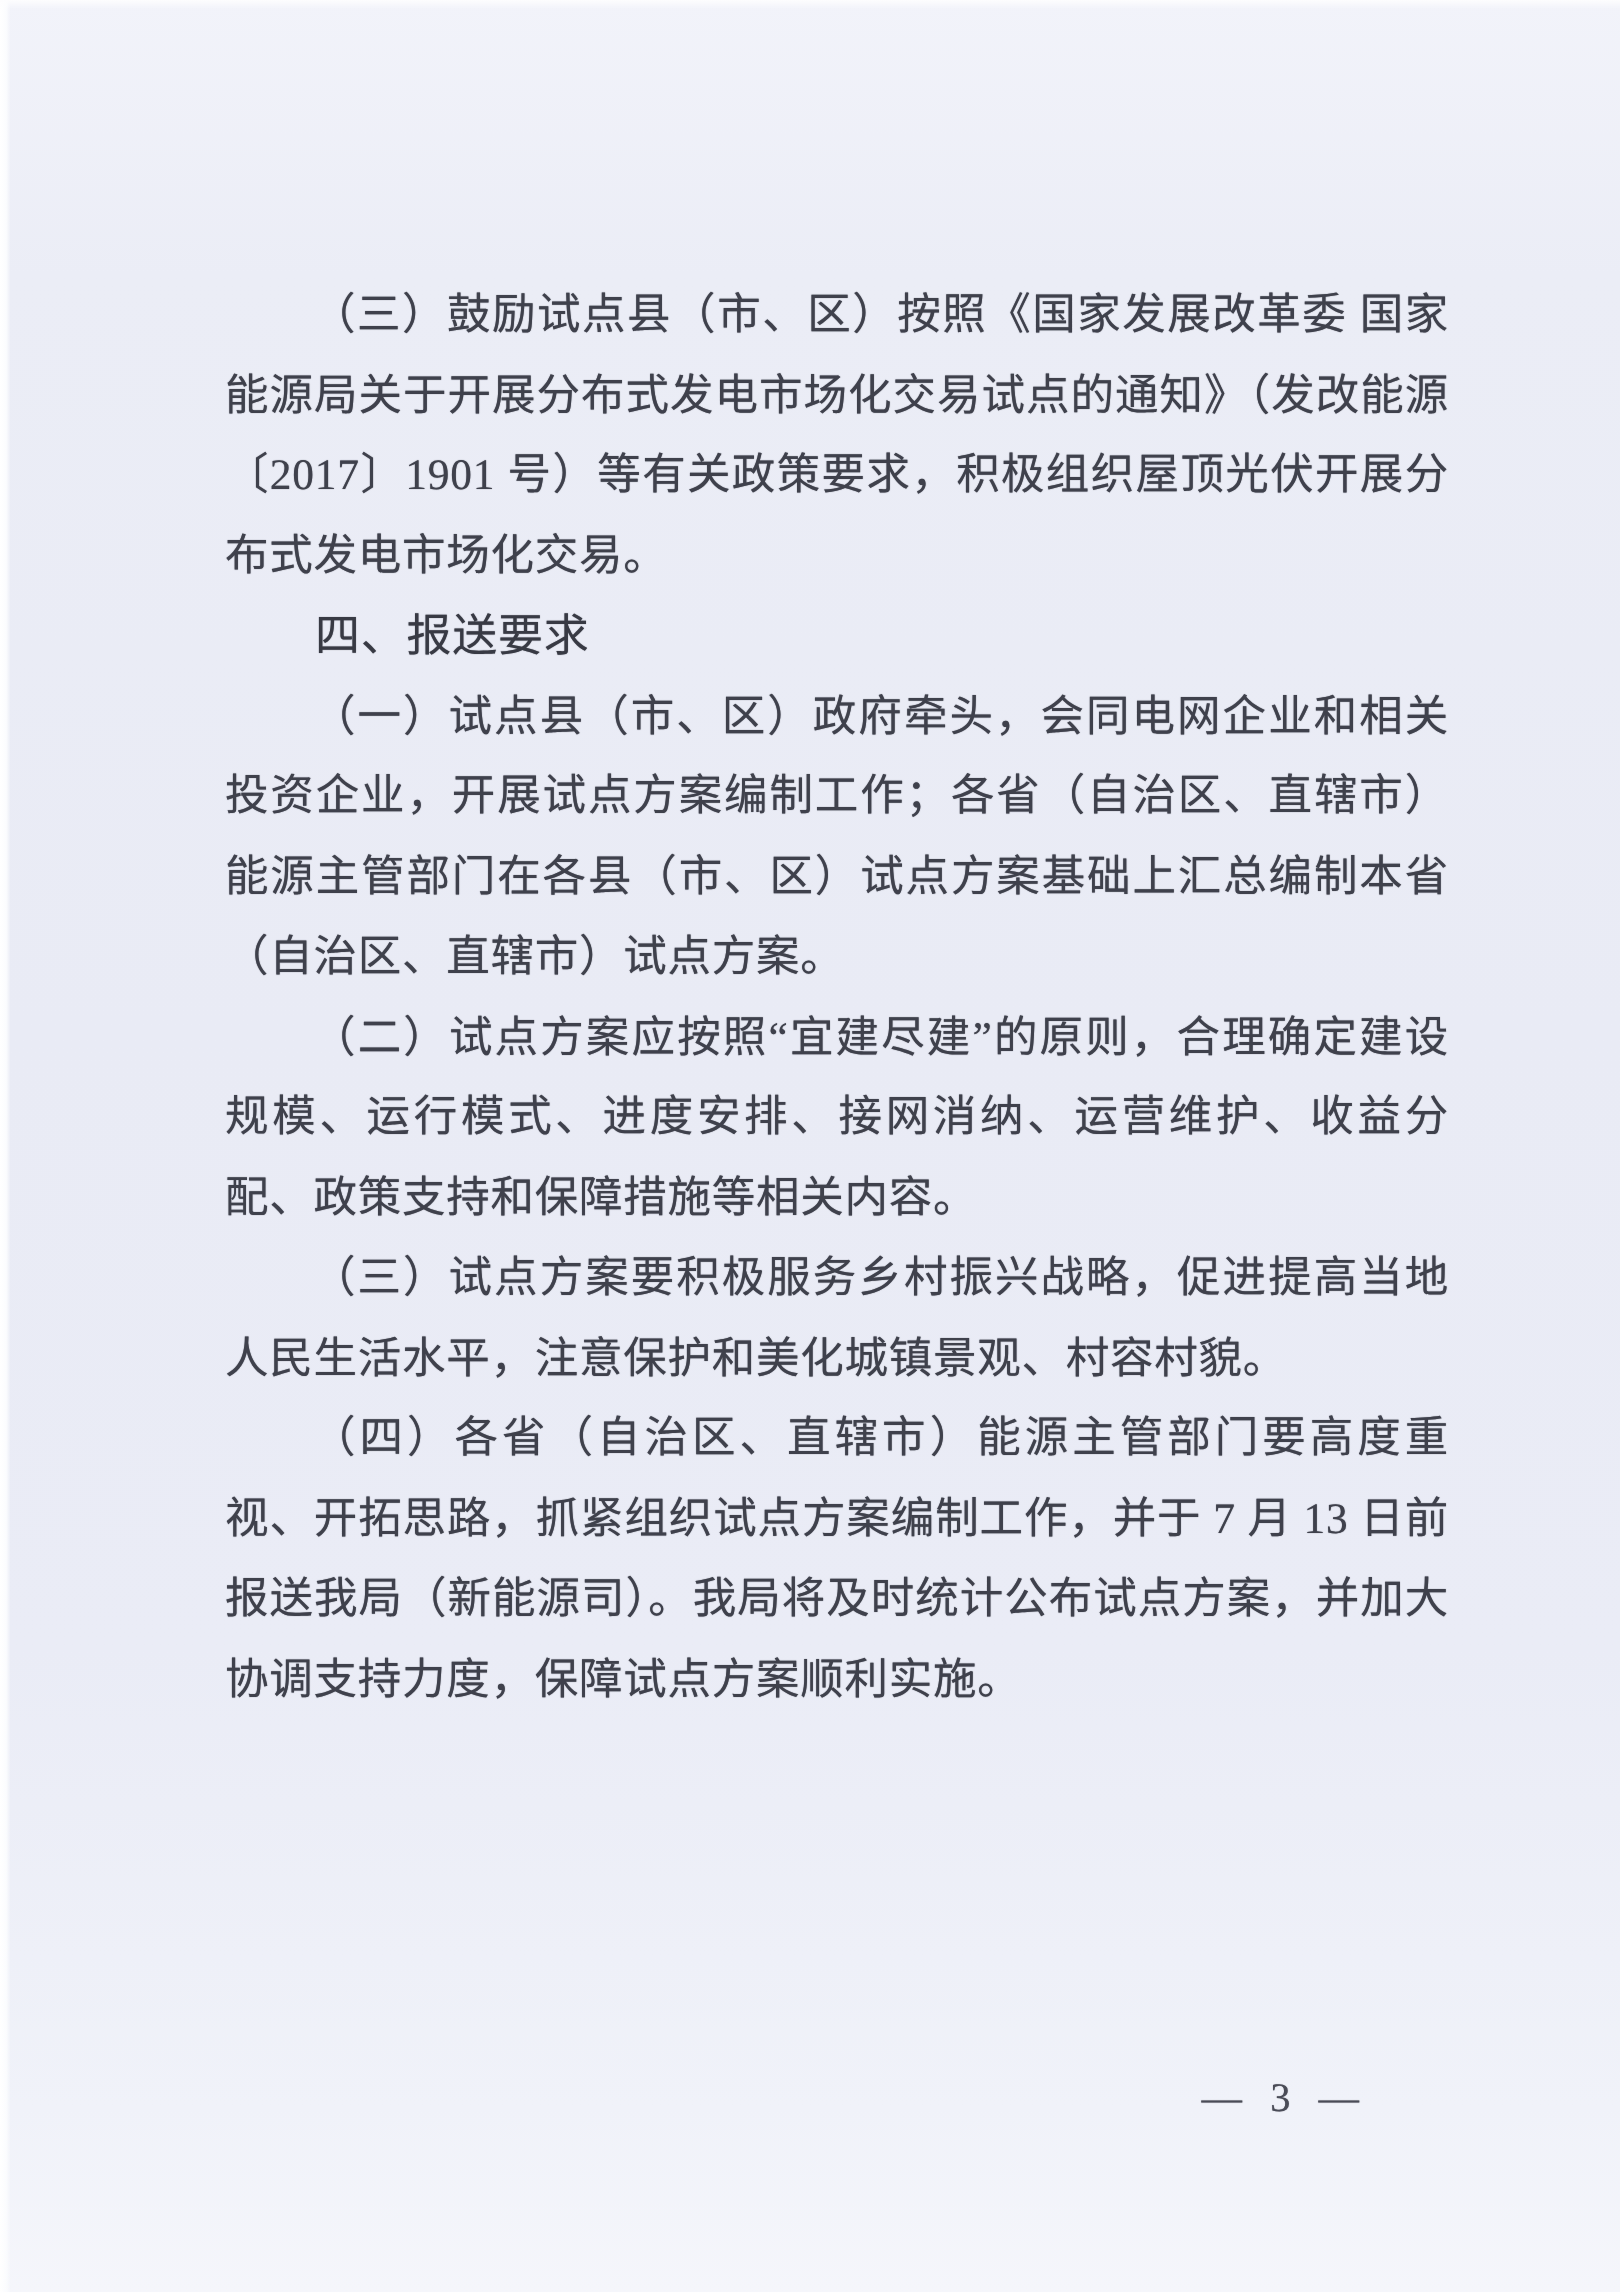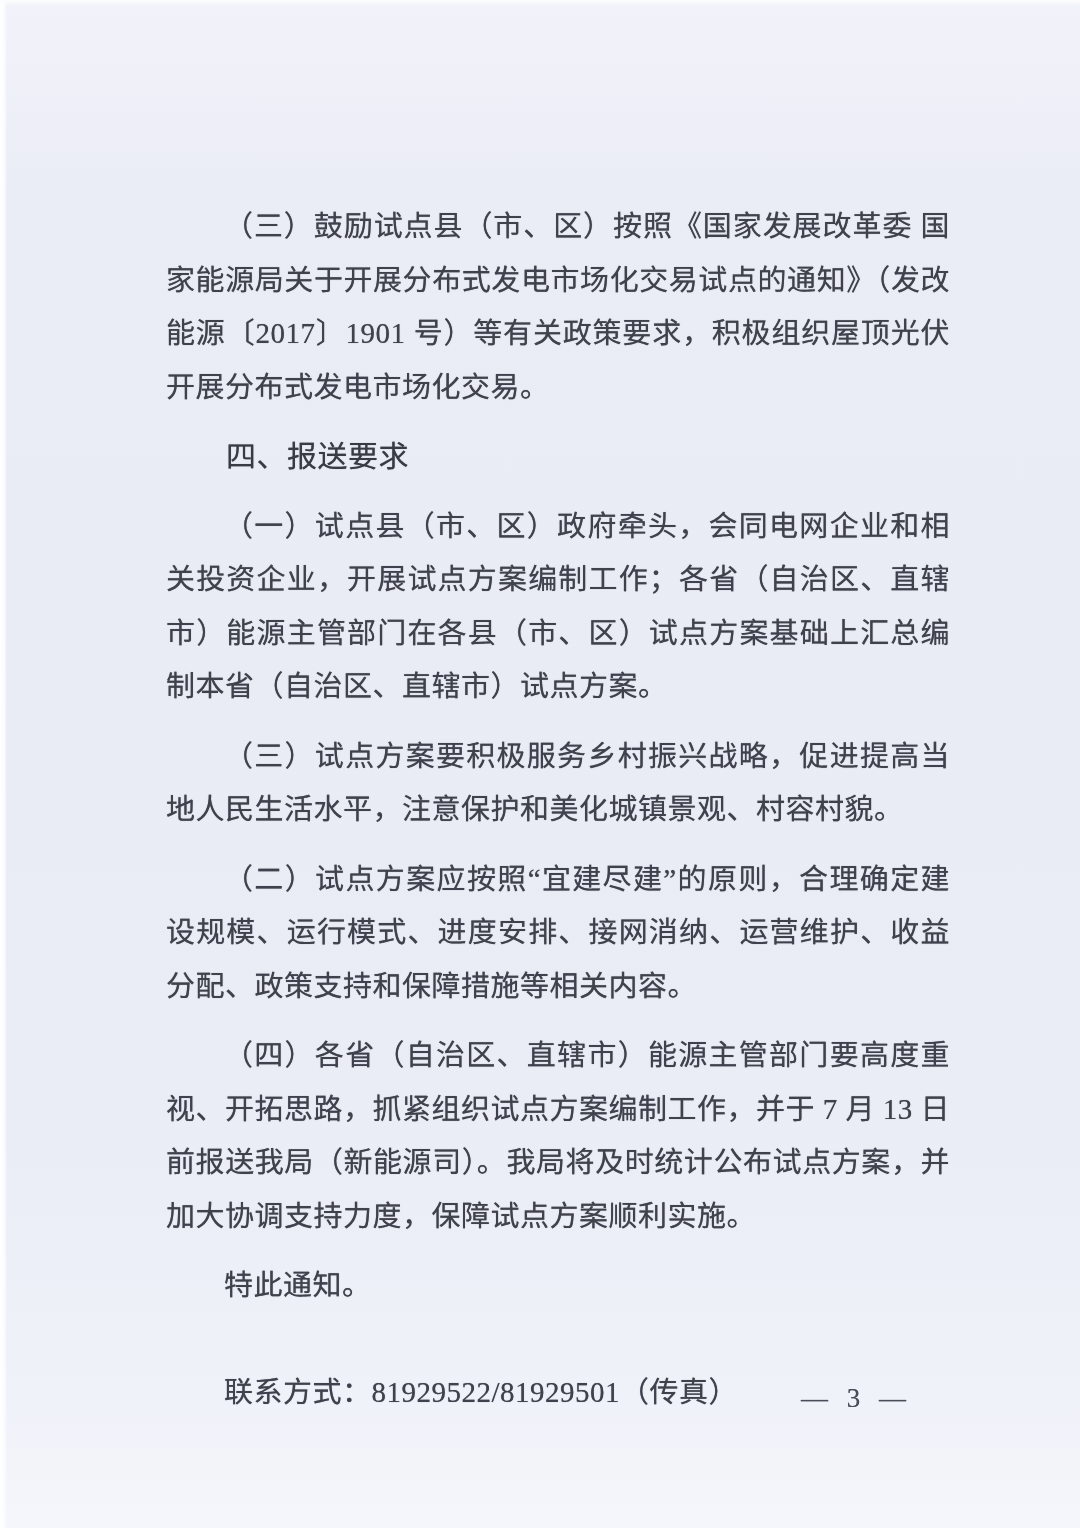--- a/index.html
+++ b/index.html
@@ -36,21 +36,21 @@
     width: 100%; height: 6px;
     background: linear-gradient(180deg, #fdfdfe 0%, rgba(255,255,255,0) 100%);
   }
   .content {
     position: absolute;
     left: 150px;
     top: 184px;
     width: 816px;
   }
   .content p, .content h2 {
-    margin: 16px;
+    margin: 0;
     padding: 0;
     font-size: 29px;
     line-height: 53.5px;
     text-indent: 2em;
     text-align: justify;
     letter-spacing: 0.5px;
     font-weight: normal;
     
     text-shadow: 0 0 0.7px rgba(63, 65, 76, 0.75);
   }
@@ -80,27 +80,25 @@
   <div class="scan-edge-left"></div>
   <div class="scan-edge-top"></div>
 
   <div class="content">
     <p>（三）鼓励试点县（市、区）按照《国家发展改革委 国家能源局关于开展分布式发电市场化交易试点的通知》（发改能源〔2017〕1901 号）等有关政策要求，积极组织屋顶光伏开展分布式发电市场化交易。</p>
 
     <h2 class="section-heading">四、报送要求</h2>
 
     <p>（一）试点县（市、区）政府牵头，会同电网企业和相关投资企业，开展试点方案编制工作；各省（自治区、直辖市）能源主管部门在各县（市、区）试点方案基础上汇总编制本省（自治区、直辖市）试点方案。</p>
 
+    <p>（二）试点方案应按照“宜建尽建”的原则，合理确定建设规模、运行模式、进度安排、接网消纳、运营维护、收益分配、政策支持和保障措施等相关内容。</p>
+
     <p>（三）试点方案要积极服务乡村振兴战略，促进提高当地人民生活水平，注意保护和美化城镇景观、村容村貌。</p>
-
-    <p>（二）试点方案应按照“宜建尽建”的原则，合理确定建设规模、运行模式、进度安排、接网消纳、运营维护、收益分配、政策支持和保障措施等相关内容。</p>
 
     <p>（四）各省（自治区、直辖市）能源主管部门要高度重视、开拓思路，抓紧组织试点方案编制工作，并于 7 月 13 日前报送我局（新能源司）。我局将及时统计公布试点方案，并加大协调支持力度，保障试点方案顺利实施。</p>
 
-    <p>特此通知。</p>
 
-    <p class="contact-line">联系方式：81929522/81929501（传真）</p>
   </div>
 
   <div class="footer">
     <span>— 3 —</span>
   </div>
 </div>
 
 </body></html>

